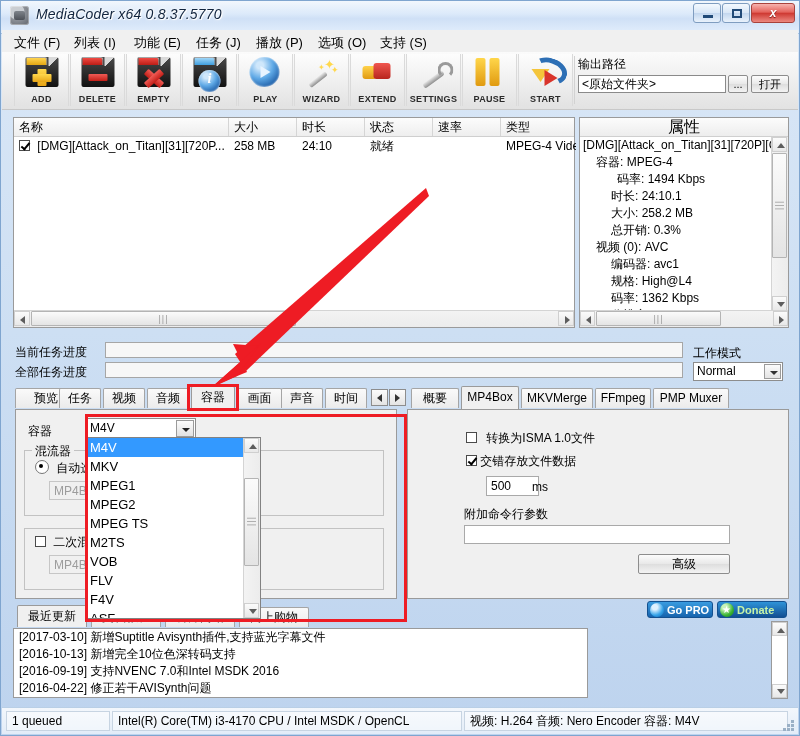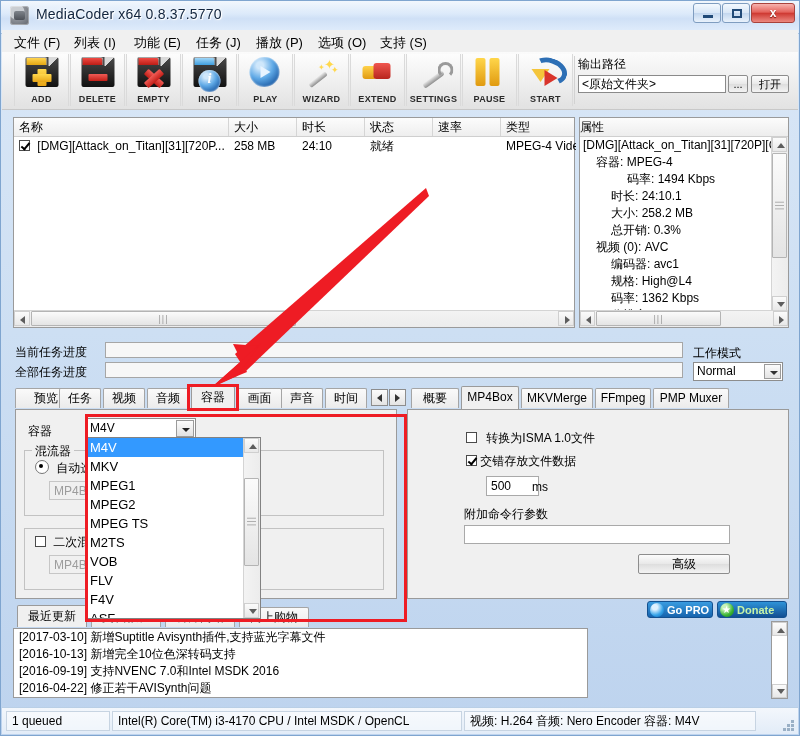--- a/index.html
+++ b/index.html
@@ -18,20 +18,21 @@
     border: 1px solid #7fa5cf;
     box-sizing: border-box;
   }
 
   
   .titlebar {
     position:absolute; left:0; top:0; width:798px; height:33px;
     background: linear-gradient(180deg,#f2f7fd 0%,#dceafa 40%,#cfe0f6 55%,#e2eefc 100%);
     border-bottom:1px solid #a9c4e2;
     box-sizing:border-box;
+    font-style:italic;
   }
   .title-icon {
     position:absolute; left:9px; top:5px; width:19px; height:19px;
     border-radius:3px;
     background: radial-gradient(circle at 35% 30%, #c9cdd2 0 40%, #8e9299 45%, #5f646b 100%);
     box-shadow: inset 0 0 0 1px rgba(255,255,255,.35);
   }
   .title-icon:after{
     content:""; position:absolute; left:4px; top:5px; width:11px; height:9px;
     background:linear-gradient(180deg,#7f848b,#4d5158);
@@ -180,21 +181,21 @@
   .chk.on:after{
     content:""; position:absolute; left:3px; top:0px; width:3px; height:7px;
     border:solid #000; border-width:0 2px 2px 0; transform:rotate(40deg);
   }
 
   
   .props{ position:absolute; left:578px; top:116px; width:210px; height:211px; }
   .props-head{
     position:absolute; left:0; top:0; right:0; height:18px;
     background:linear-gradient(180deg,#fcfcfc,#ededed); border-bottom:1px solid #cfcfcf;
-    text-align:left; line-height:18px; font-size:12px;
+    text-align:center; line-height:18px; font-size:16px;
   }
   .props-body{ position:absolute; left:0; top:19px; right:0; bottom:0; overflow:hidden; background:#fff;}
   .tline{ font-size:12px; color:#000; height:17px; line-height:17px; white-space:nowrap; position:relative;}
 
   
   .sb-v{ position:absolute; right:0; top:0; bottom:0; width:16px;
     background:linear-gradient(90deg,#f3f3f3,#ececec); border-left:1px solid #d4d4d4;}
   .sb-h{ position:absolute; left:0; right:0; bottom:0; height:16px;
     background:linear-gradient(180deg,#f3f3f3,#ececec); border-top:1px solid #d4d4d4;}
   .sb-arrow{ position:absolute; background:linear-gradient(180deg,#fbfbfb,#e8e8e8);
@@ -492,21 +493,21 @@
         <span style="position:absolute;left:6px;top:4px;width:0;height:0;border-left:5px solid #5d5d5d;border-top:4px solid transparent;border-bottom:4px solid transparent;"></span>
       </div>
     </div>
   </div>
 
   <div class="props panel-border">
     <div class="props-head">属性</div>
     <div class="props-body">
       <div class="tline" style="padding-left:3px">[DMG][Attack_on_Titan][31][720P][GB</div>
       <div class="tline" style="padding-left:16px">容器: MPEG-4</div>
-      <div class="tline" style="padding-left:47px">码率: 1494 Kbps</div>
+      <div class="tline" style="padding-left:37px">码率: 1494 Kbps</div>
       <div class="tline" style="padding-left:31px">时长: 24:10.1</div>
       <div class="tline" style="padding-left:31px">大小: 258.2 MB</div>
       <div class="tline" style="padding-left:31px">总开销: 0.3%</div>
       <div class="tline" style="padding-left:16px">视频 (0): AVC</div>
       <div class="tline" style="padding-left:31px">编码器: avc1</div>
       <div class="tline" style="padding-left:31px">规格: High@L4</div>
       <div class="tline" style="padding-left:31px">码率: 1362 Kbps</div>
       <div class="tline" style="padding-left:31px">分辨率: 1280x720</div>
 
       <div class="sb-v" style="top:0;bottom:16px">
@@ -691,21 +692,21 @@
       <span style="position:absolute;left:4px;top:5px;width:0;height:0;border-bottom:5px solid #5d5d5d;border-left:4px solid transparent;border-right:4px solid transparent;"></span>
     </div>
     <div class="sb-arrow" style="left:0;bottom:0;width:15px;height:14px">
       <span style="position:absolute;left:4px;top:4px;width:0;height:0;border-top:5px solid #5d5d5d;border-left:4px solid transparent;border-right:4px solid transparent;"></span>
     </div>
   </div>
 
   <div class="statusbar">
     <div class="sb-cell" style="left:4px;width:104px">1 queued</div>
     <div class="sb-cell" style="left:110px;width:350px">Intel(R) Core(TM) i3-4170 CPU  / Intel MSDK / OpenCL</div>
-    <div class="sb-cell" style="left:462px;width:292px">视频: H.264  音频: Nero Encoder  容器: M4V</div>
+    <div class="sb-cell" style="left:462px;width:324px">视频: H.264  音频: Nero Encoder  容器: M4V</div>
     <div class="resizer">
       <i style="left:10px;top:10px"></i>
         <i style="left:6px;top:10px"></i>
         <i style="left:10px;top:6px"></i>
       <i style="left:2px;top:10px"></i>
         <i style="left:6px;top:6px"></i>
         <i style="left:10px;top:2px"></i>
     </div>
   </div>
 

